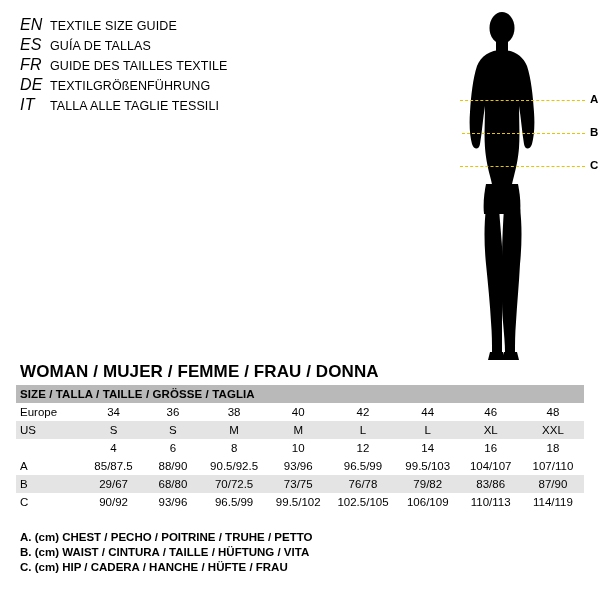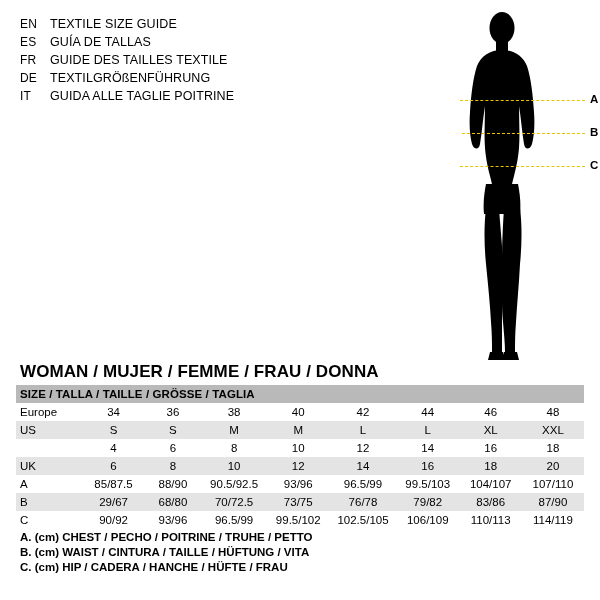--- a/index.html
+++ b/index.html
@@ -29,22 +29,23 @@
     width: 260px;
   }
   .legend-row {
     display: flex;
     align-items: baseline;
     line-height: 17px;
     margin-bottom: 1px;
   }
   .legend-code {
     width: 30px;
-    font-size: 12px;
+    font-size: 16px;
     letter-spacing: 0.2px;
+    font-style: italic;
   }
   .legend-text {
     font-size: 12.5px;
     letter-spacing: 0.1px;
   }
 
   
   .figure-wrap {
     position: absolute;
     top: 0;
@@ -145,21 +146,21 @@
     <div class="legend-row">
       <span class="legend-code">FR</span>
       <span class="legend-text">GUIDE DES TAILLES TEXTILE</span>
     </div>
     <div class="legend-row">
       <span class="legend-code">DE</span>
       <span class="legend-text">TEXTILGRÖßENFÜHRUNG</span>
     </div>
     <div class="legend-row">
       <span class="legend-code">IT</span>
-      <span class="legend-text">GUIDA ALLE TAGLIE POITRINE</span>
+      <span class="legend-text">TALLA ALLE TAGLIE TESSILI</span>
     </div>
   </div>
 
   <div class="figure-wrap">
     <svg class="figure-svg" width="140" height="360" viewBox="0 0 140 360">
       <g fill="#000000">
 
         <ellipse cx="62" cy="20" rx="12.5" ry="16"></ellipse>
 
         <rect x="56" y="33" width="12" height="12"></rect>
@@ -256,31 +257,20 @@
           <td class="c-val">4</td>
           <td class="c-val">6</td>
           <td class="c-val">8</td>
           <td class="c-val">10</td>
           <td class="c-val">12</td>
           <td class="c-val">14</td>
           <td class="c-val">16</td>
           <td class="c-val">18</td>
         </tr>
 
-        <tr class="row-alt">
-          <td class="c-label">UK</td>
-          <td class="c-val">6</td>
-          <td class="c-val">8</td>
-          <td class="c-val">10</td>
-          <td class="c-val">12</td>
-          <td class="c-val">14</td>
-          <td class="c-val">16</td>
-          <td class="c-val">18</td>
-          <td class="c-val">20</td>
-        </tr>
 
         <tr class="row-plain">
           <td class="c-label">A</td>
           <td class="c-val">85/87.5</td>
           <td class="c-val">88/90</td>
           <td class="c-val">90.5/92.5</td>
           <td class="c-val">93/96</td>
           <td class="c-val">96.5/99</td>
           <td class="c-val">99.5/103</td>
           <td class="c-val">104/107</td>

